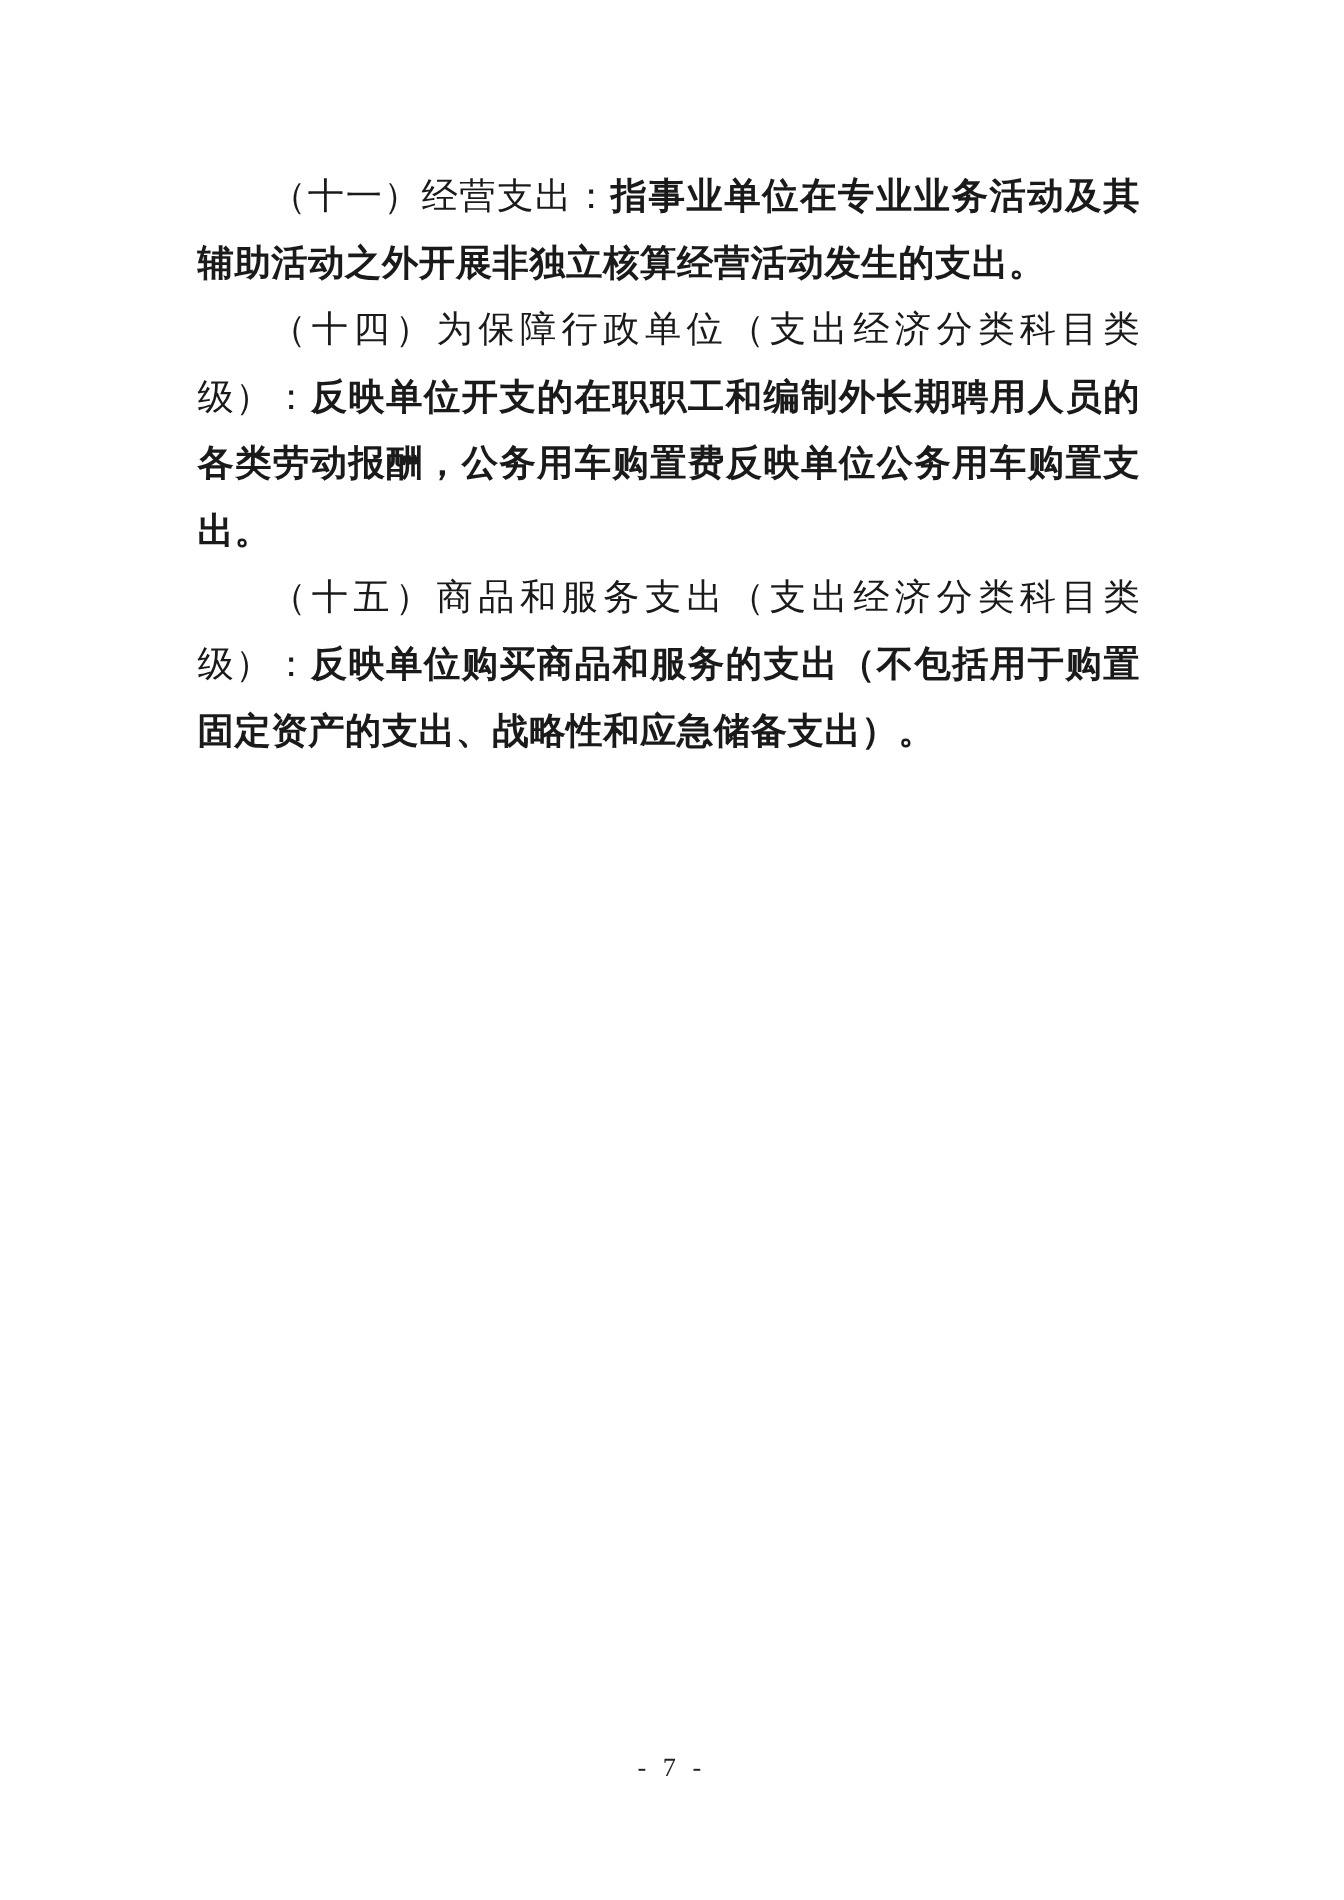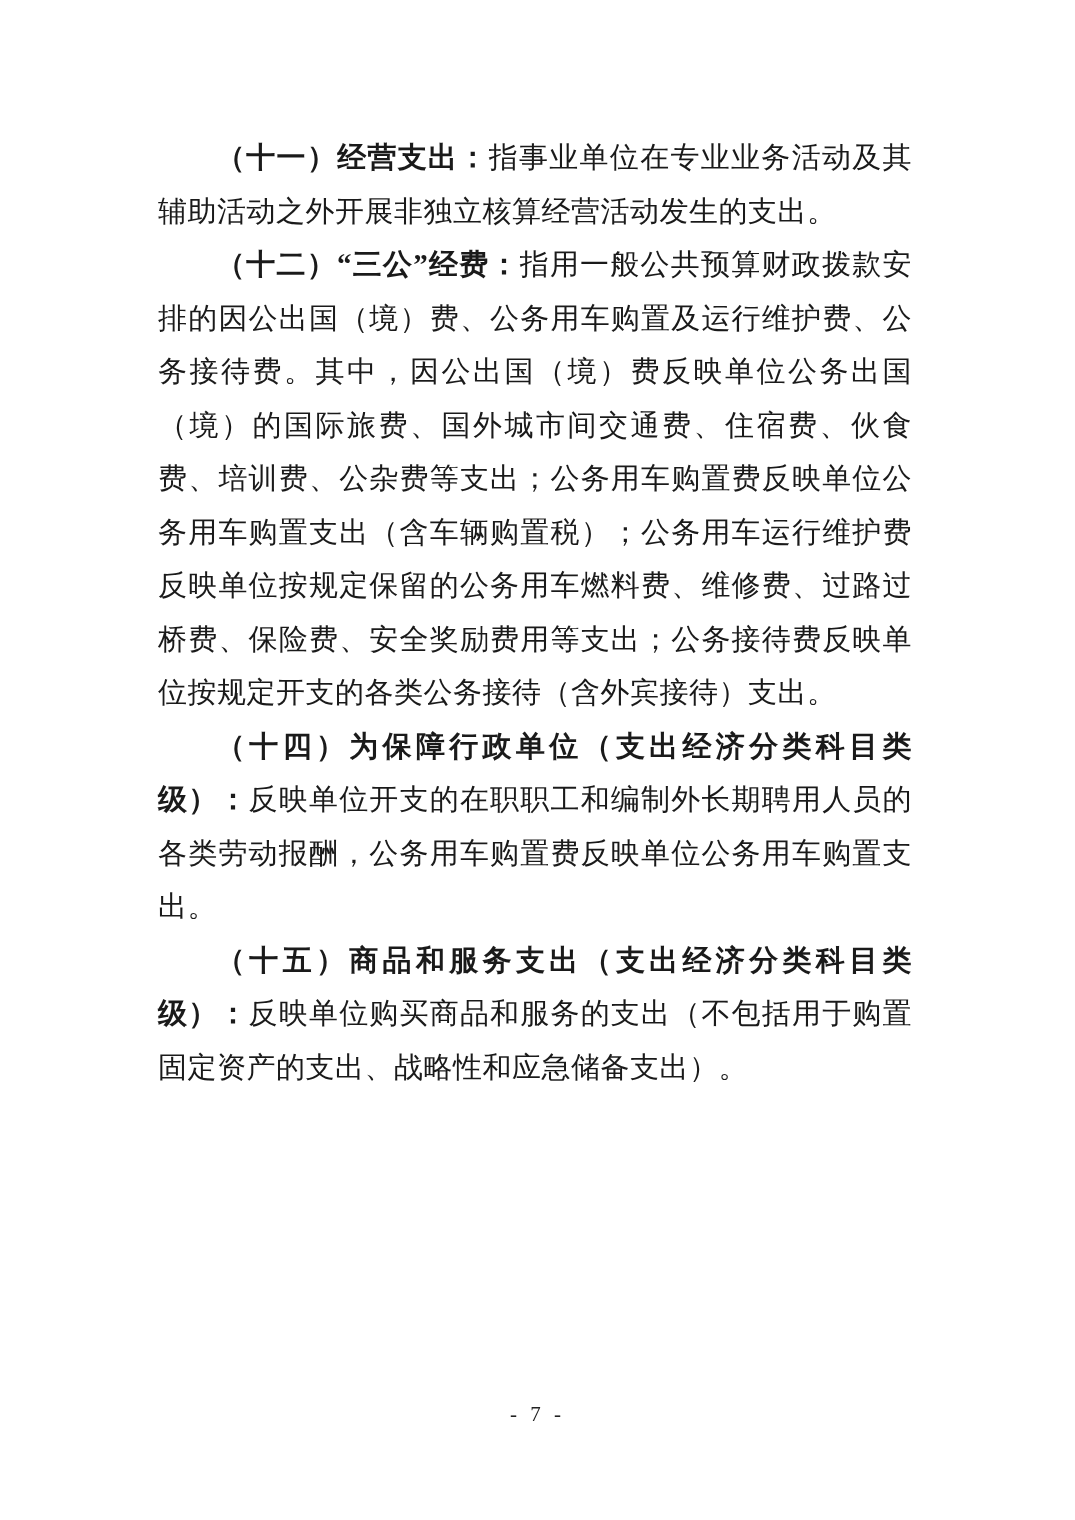--- a/index.html
+++ b/index.html
@@ -29,40 +29,39 @@
     line-height: 53.5px;
     text-align: justify;
     text-justify: inter-character;
     letter-spacing: 0.5px;
   }
   .para {
     margin: 0;
     text-indent: 2em;
   }
   .term-heading {
-    font-weight: 700;
+    font-weight: 400;
   }
   .term-definition {
-    font-weight: 400;
+    font-weight: 700;
   }
   .footer {
     position: absolute;
     top: 1402px;
     left: 0;
     width: 1075px;
     text-align: center;
     font-size: 21px;
     letter-spacing: 4px;
     color: #222;
   }
 </style>
 </head>
 <body>
 
 <div class="page">
   <div class="content">
     <p class="para"><span class="term-heading">（十一）经营支出：</span><span class="term-definition">指事业单位在专业业务活动及其辅助活动之外开展非独立核算经营活动发生的支出。</span></p>
-    <p class="para"><span class="term-heading">（十二）“三公”经费：</span><span class="term-definition">指用一般公共预算财政拨款安排的因公出国（境）费、公务用车购置及运行维护费、公务接待费。其中，因公出国（境）费反映单位公务出国（境）的国际旅费、国外城市间交通费、住宿费、伙食费、培训费、公杂费等支出；公务用车购置费反映单位公务用车购置支出（含车辆购置税）；公务用车运行维护费反映单位按规定保留的公务用车燃料费、维修费、过路过桥费、保险费、安全奖励费用等支出；公务接待费反映单位按规定开支的各类公务接待（含外宾接待）支出。</span></p>
     <p class="para"><span class="term-heading">（十四）为保障行政单位（支出经济分类科目类级）：</span><span class="term-definition">反映单位开支的在职职工和编制外长期聘用人员的各类劳动报酬，公务用车购置费反映单位公务用车购置支出。</span></p>
     <p class="para"><span class="term-heading">（十五）商品和服务支出（支出经济分类科目类级）：</span><span class="term-definition">反映单位购买商品和服务的支出（不包括用于购置固定资产的支出、战略性和应急储备支出）。</span></p>
   </div>
   <div class="footer">- 7 -</div>
 </div>
 
 </body></html>

